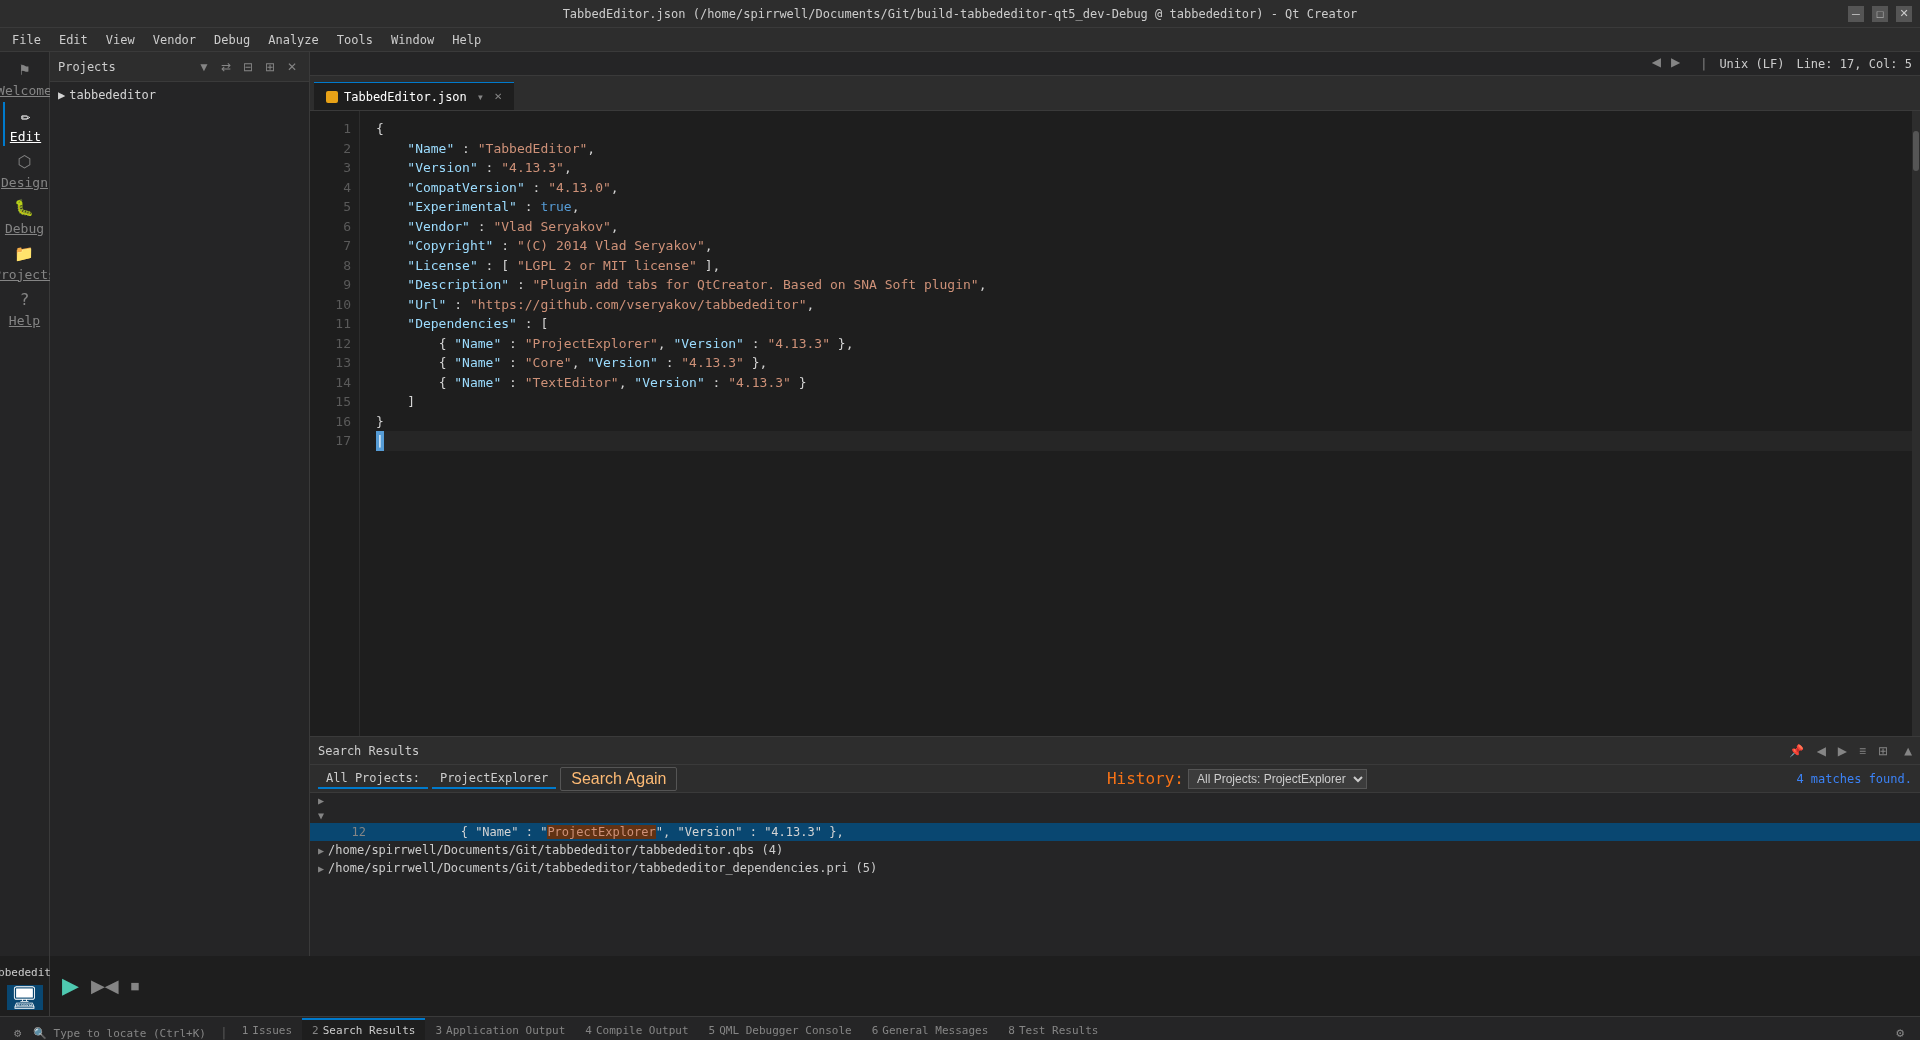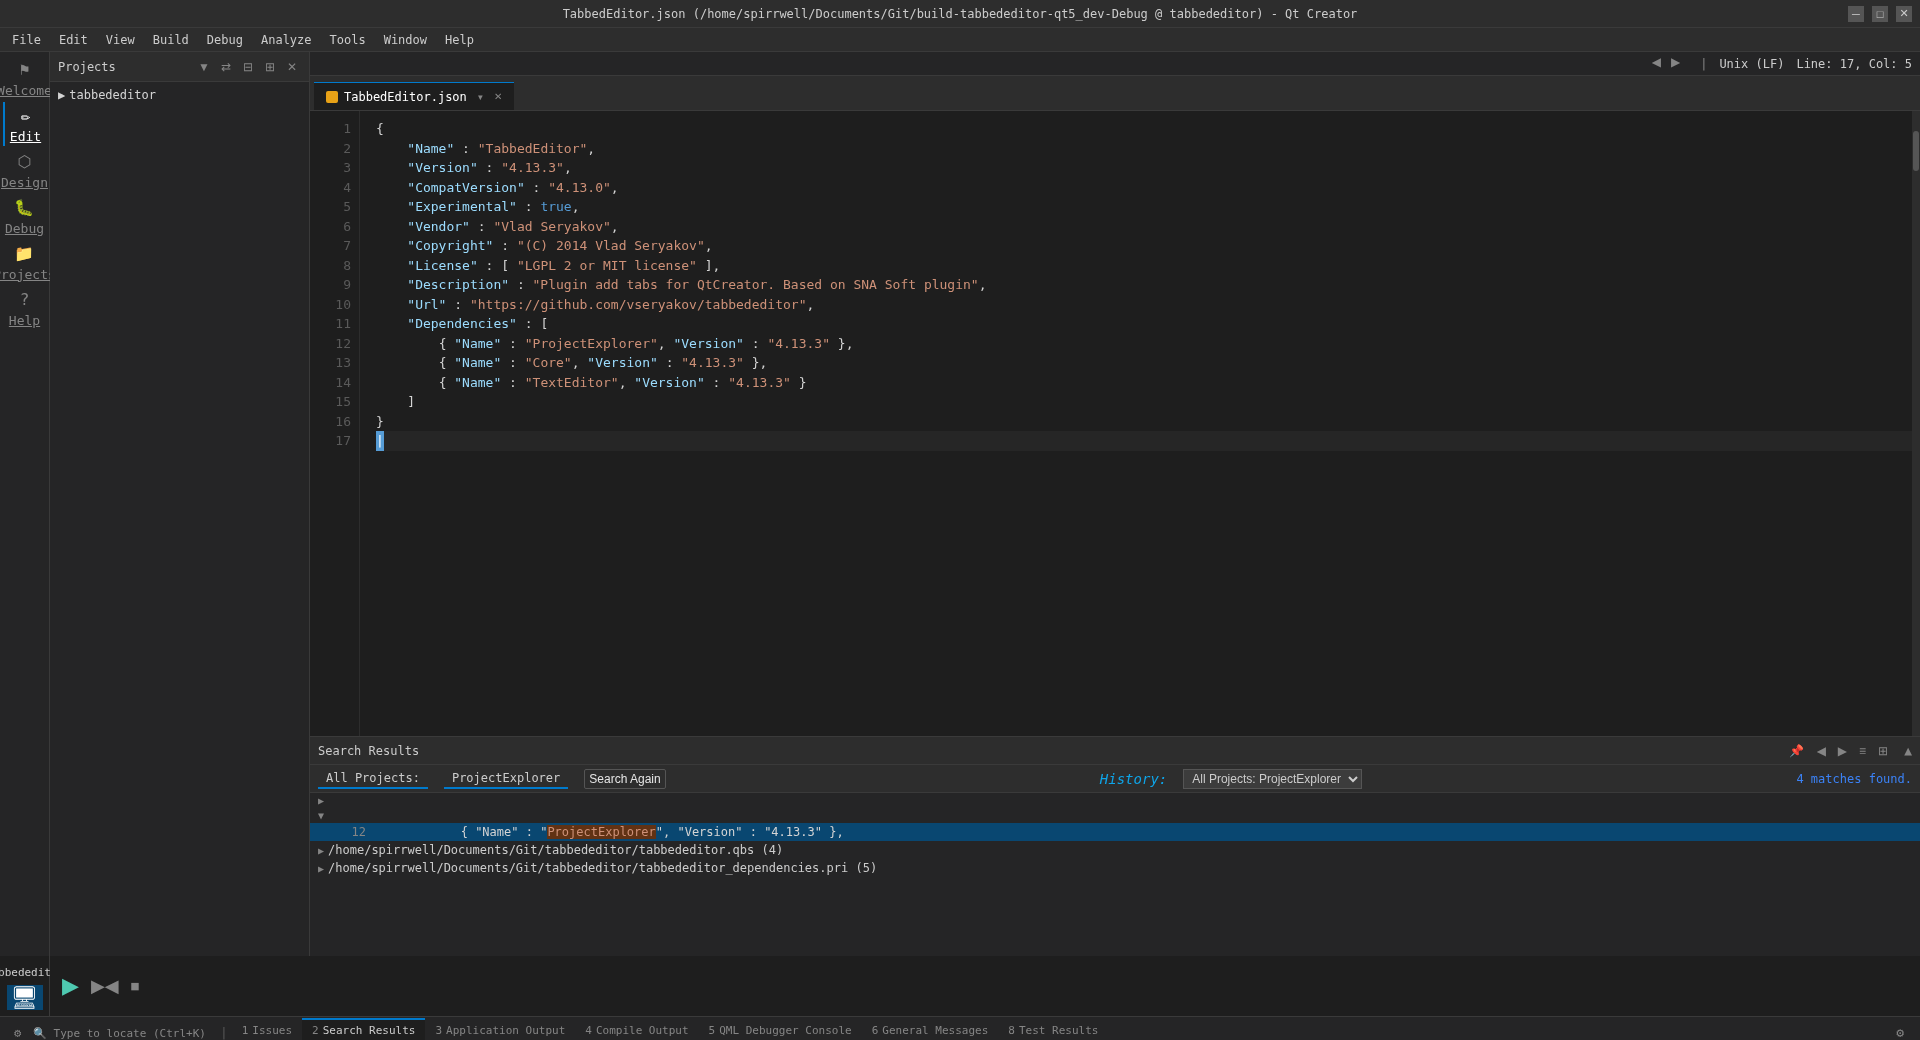--- a/index.html
+++ b/index.html
@@ -293,48 +293,47 @@
       padding: 2px 4px;
     }
 
     
     .search-toolbar-row {
       height: 28px;
       background: #2d2d2d;
       display: flex;
       align-items: center;
       padding: 0 8px;
-      gap: 16px;
+      gap: 4px;
       border-bottom: 1px solid #3a3a3a;
     }
     .search-tab {
       padding: 2px 8px;
       font-size: 12px;
       color: #858585;
       cursor: pointer;
       border-bottom: 2px solid transparent;
     }
     .search-tab.active {
       color: #cccccc;
       border-bottom: 2px solid #007acc;
     }
     .search-again-btn {
-      padding: 2px 4px;
+      padding: 2px 10px;
       background: none;
       border: 1px solid #555;
-      color: #e5e5e5;
-      cursor: pointer;
-      font-size: 12px;
+      color: #fdba74;
+      cursor: pointer;
+      font-size: 16px;
       border-radius: 2px;
     }
     .history-label {
-      font-size: 14px;
-      color: #0ea5e9;
+      font-size: 16px;
+      color: #f97316;
       margin-left: auto;
-      font-style: italic;
     }
     .history-select {
       background: #3c3c3c;
       border: 1px solid #555;
       color: #cccccc;
       font-size: 12px;
       padding: 1px 4px;
       cursor: pointer;
     }
     .matches-count {
@@ -511,21 +510,21 @@
       <button class="title-bar-btn">─</button>
       <button class="title-bar-btn">□</button>
       <button class="title-bar-btn">✕</button>
     </div>
   </div>
 
   <div class="menu-bar">
     <span class="menu-item">File</span>
     <span class="menu-item">Edit</span>
     <span class="menu-item">View</span>
-    <span class="menu-item">Build</span>
+    <span class="menu-item">Vendor</span>
     <span class="menu-item">Debug</span>
     <span class="menu-item">Analyze</span>
     <span class="menu-item">Tools</span>
     <span class="menu-item">Window</span>
     <span class="menu-item">Help</span>
   </div>
 
   <div class="center-area">
 
     <div class="sidebar-left">

